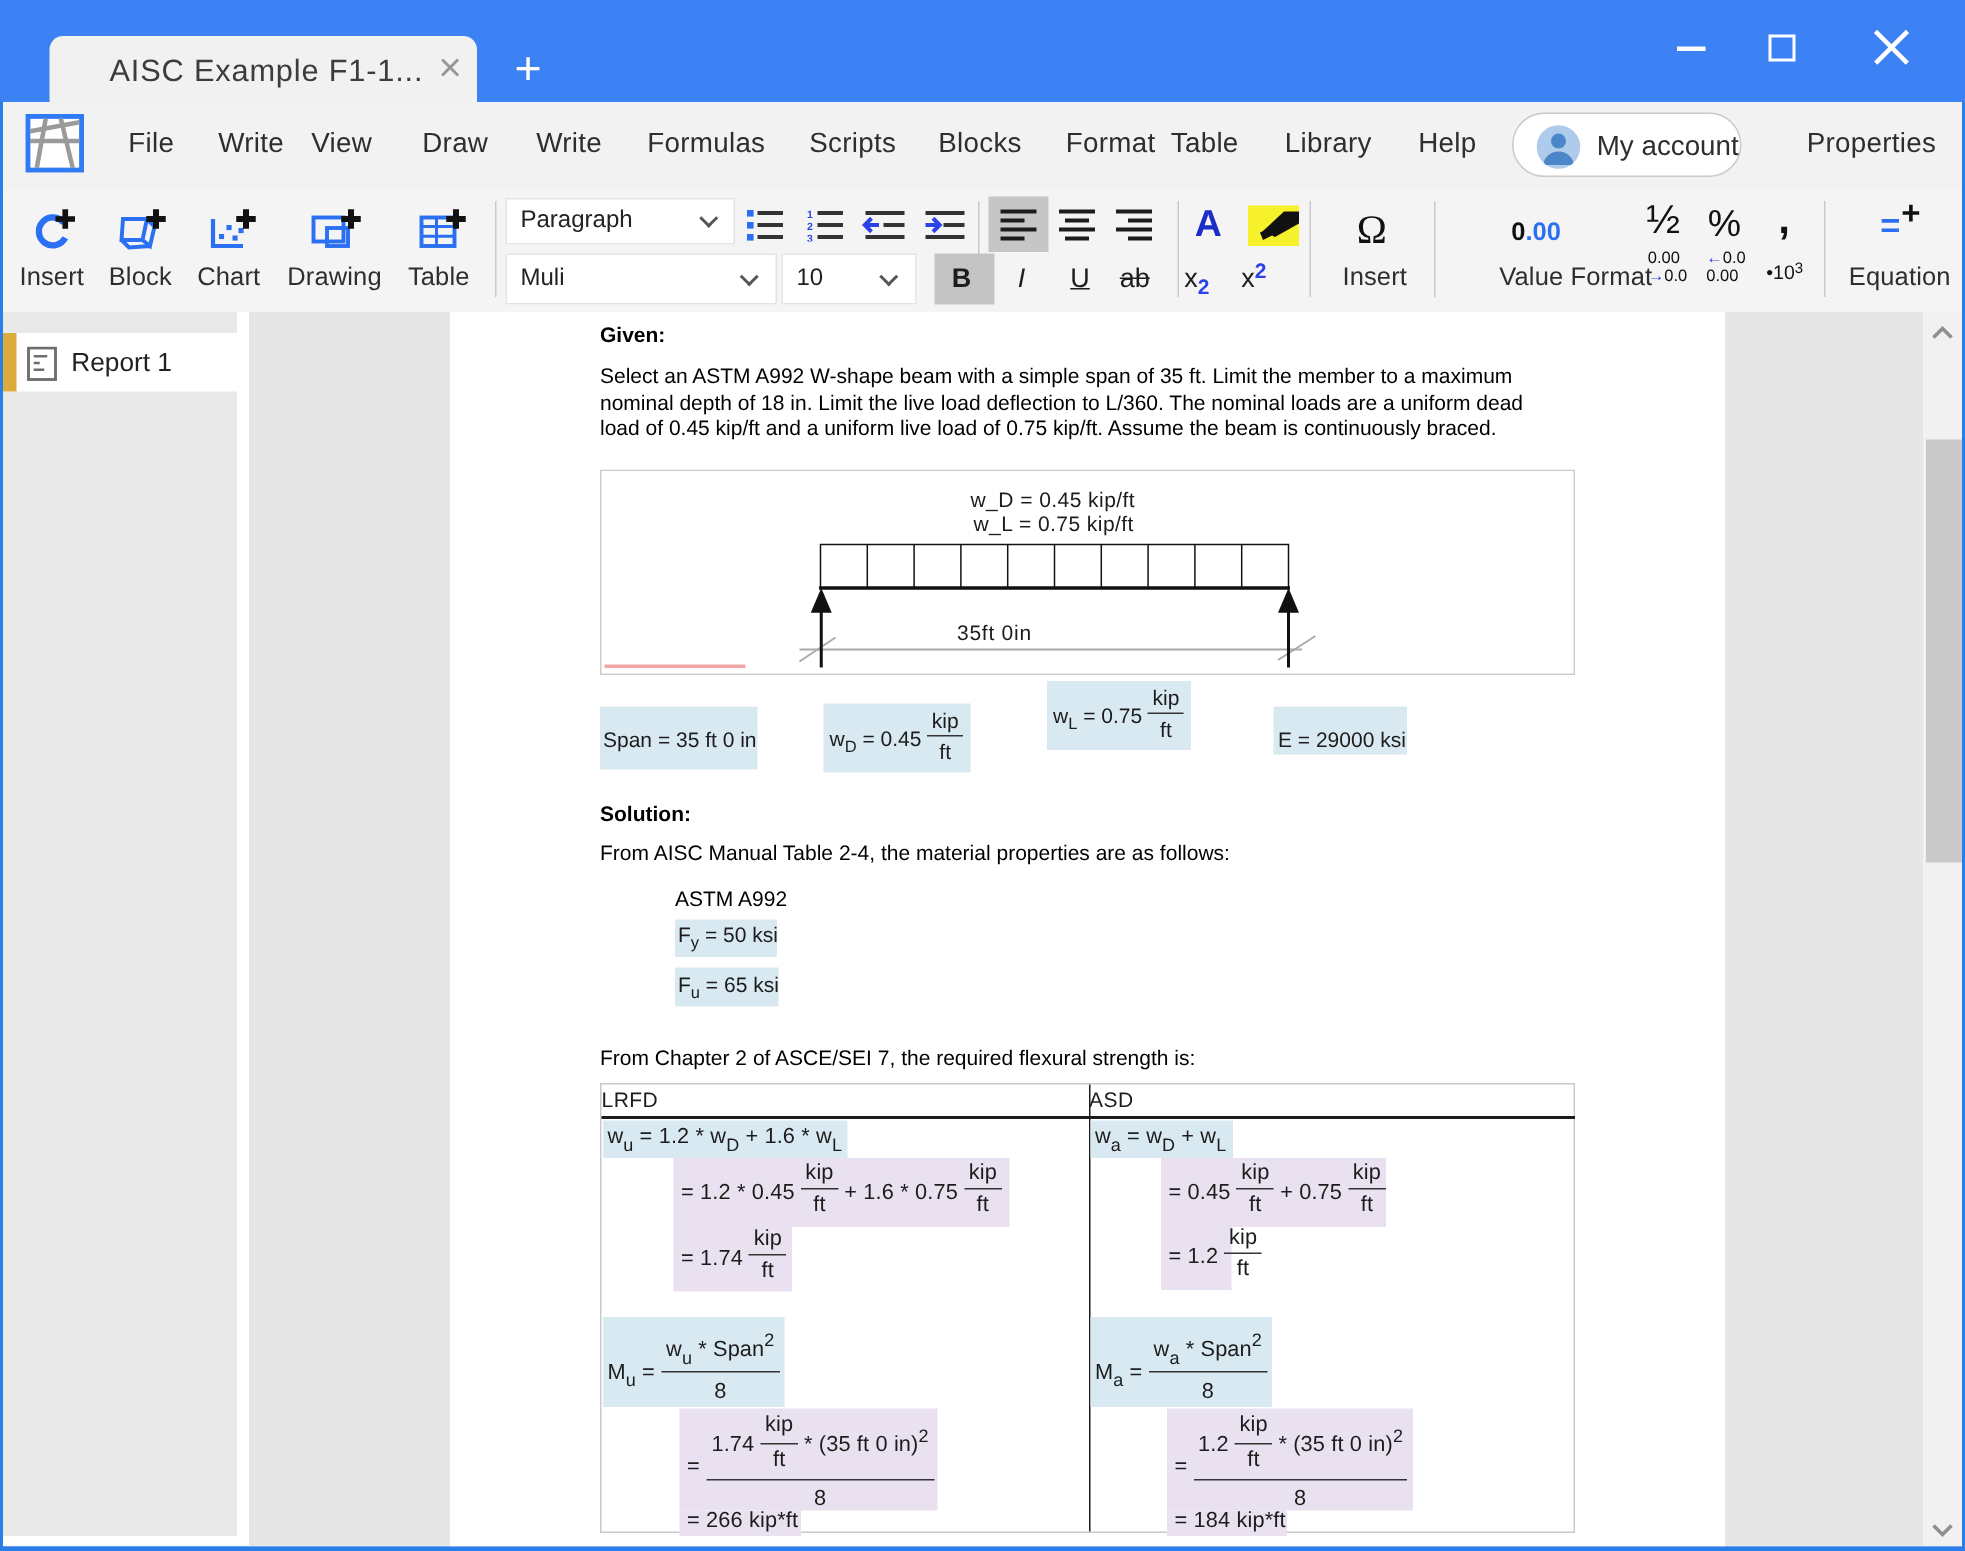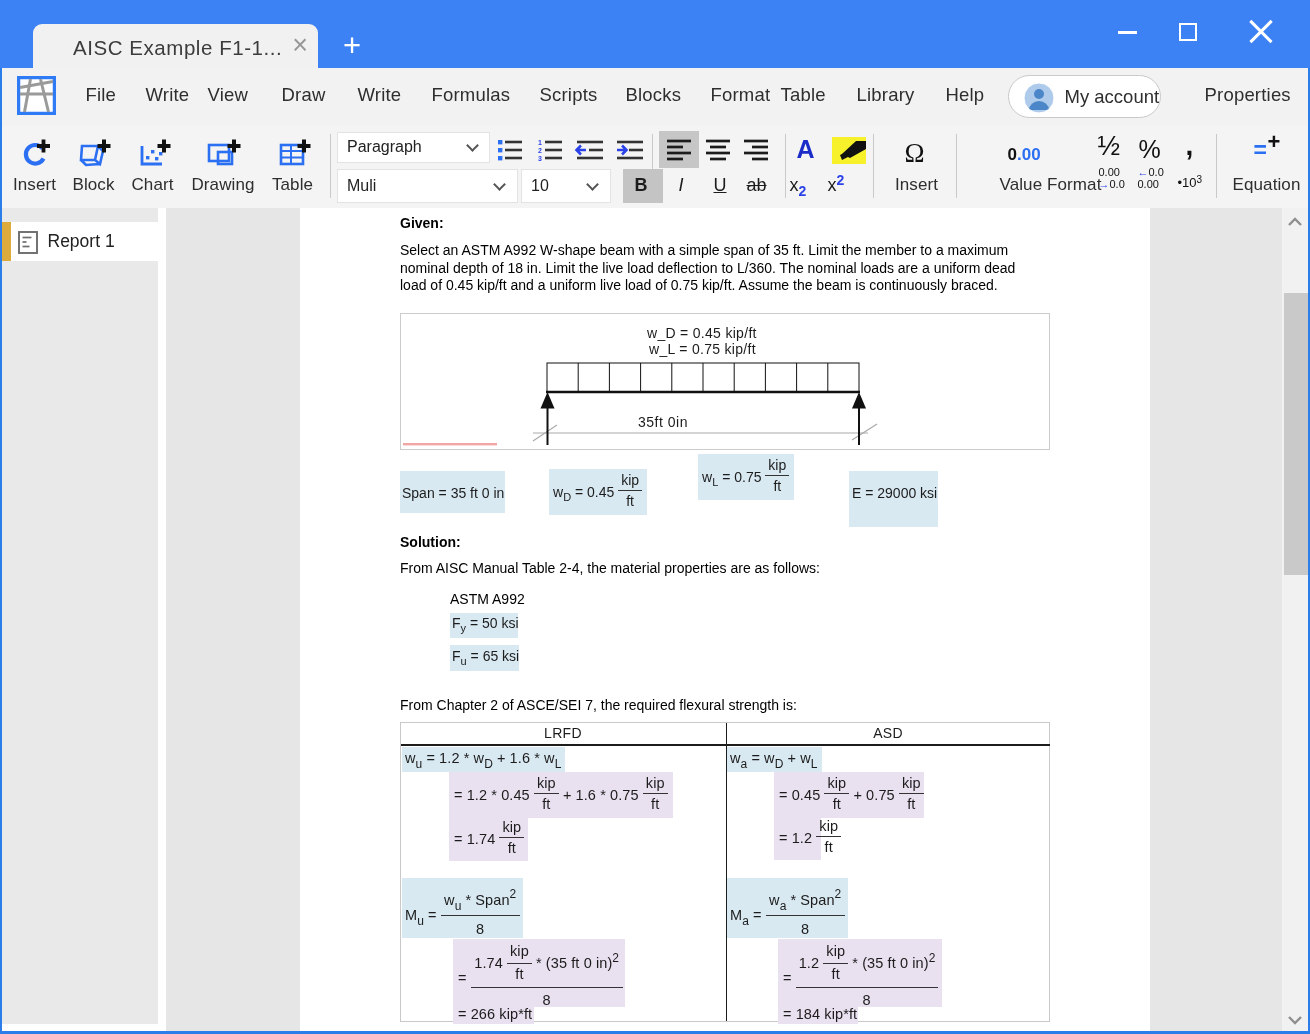--- a/index.html
+++ b/index.html
@@ -332,31 +332,31 @@
       <line x1="459" y1="88" x2="459" y2="132"></line>
     </g>
     <path d="M147.5 79 L140.5 95.5 L154.5 95.5 Z" fill="#111"></path>
     <path d="M459 79 L452 95.5 L466 95.5 Z" fill="#111"></path>
     <rect x="3" y="130" width="94" height="2.4" fill="#f2a5a5"></rect>
   </svg>
 
   <div class="mr hlb" style="left:400px;top:471px;width:105px;height:42px;line-height:45px;padding-left:2px">Span = 35 ft 0 in</div>
   <div class="mr hlb" style="left:549px;top:469px;width:98px;height:46px;line-height:46px;padding-left:4px">w<sub>D</sub> = 0.45 <span class="frac"><span class="n">kip</span><span class="d">ft</span></span></div>
   <div class="mr hlb" style="left:698px;top:454px;width:96px;height:46px;line-height:46px;padding-left:4px">w<sub>L</sub> = 0.75 <span class="frac"><span class="n">kip</span><span class="d">ft</span></span></div>
-  <div class="mr hlb" style="left:849px;top:471px;width:89px;height:56px;line-height:45px;padding-left:3px">E = 29000 ksi</div>
+  <div class="mr hlb" style="left:849px;top:471px;width:89px;height:32px;line-height:45px;padding-left:3px">E = 29000 ksi</div>
   <span class="doct bold" style="left:400px;top:534px">Solution:</span>
   <span class="doct" style="left:400px;top:560px">From AISC Manual Table 2-4, the material properties are as follows:</span>
   <span class="doct" style="left:450px;top:591px">ASTM A992</span>
   <div class="mr hlb" style="left:450px;top:613px;width:68px;height:25px;line-height:21px;padding-left:2px">F<sub>y</sub> = 50 ksi</div>
   <div class="mr hlb" style="left:450px;top:645px;width:69px;height:26px;line-height:22px;padding-left:2px">F<sub>u</sub> = 65 ksi</div>
   <span class="doct" style="left:400px;top:697px">From Chapter 2 of ASCE/SEI 7, the required flexural strength is:</span>
 
   <div class="abs tbl" style="left:400px;top:722px;width:650px;height:300px;border:1px solid #c9c9c9;background:#fff">
-    <div class="abs" style="left:0;top:0;width:324px;height:19px;text-align:center;font-size:14px;color:#1c1c1c;padding-top:2px;letter-spacing:0.3px">LRFD</div>
-    <div class="abs" style="left:325px;top:0;width:324px;height:19px;text-align:center;font-size:14px;color:#1c1c1c;padding-top:2px;letter-spacing:0.3px">ASD</div>
+    <div class="abs" style="left:0;top:0;width:324px;height:19px;font-size:14px;color:#1c1c1c;padding-top:2px;letter-spacing:0.3px">LRFD</div>
+    <div class="abs" style="left:325px;top:0;width:324px;height:19px;font-size:14px;color:#1c1c1c;padding-top:2px;letter-spacing:0.3px">ASD</div>
     <div class="abs" style="left:0;top:21px;width:649px;height:1.6px;background:#1c1c1c"></div>
     <div class="abs" style="left:324.5px;top:0;width:1.2px;height:298px;background:#1c1c1c"></div>
 
     <div class="mr hlb" style="left:1px;top:24px;width:163px;height:25px;line-height:22px;padding-left:3px">w<sub>u</sub> = 1.2 * w<sub>D</sub> + 1.6 * w<sub>L</sub></div>
     <div class="mr hlp" style="left:48px;top:49px;width:224px;height:46px;line-height:46px;padding-left:5px">= 1.2 * 0.45 <span class="frac"><span class="n">kip</span><span class="d">ft</span></span> + 1.6 * 0.75 <span class="frac"><span class="n">kip</span><span class="d">ft</span></span></div>
     <div class="mr hlp" style="left:48px;top:95px;width:79px;height:43px;line-height:43px;padding-left:5px">= 1.74 <span class="frac"><span class="n">kip</span><span class="d">ft</span></span></div>
     <div class="mr hlb" style="left:1px;top:155px;width:121px;height:60px;line-height:74px;padding-left:3px">M<sub>u</sub> = <span class="frac mfrac" style="width:79px"><span class="n">w<sub>u</sub> * Span<sup>2</sup></span><span class="d">8</span></span></div>
     <div class="mr hlp" style="left:52px;top:216px;width:172px;height:68px;line-height:78px;padding-left:5px">= <span class="frac bigfrac" style="width:152px"><span class="n">1.74 <span class="frac"><span class="n">kip</span><span class="d">ft</span></span> * (35 ft 0 in)<sup>2</sup></span><span class="d">8</span></span></div>
     <div class="mr hlp" style="left:52px;top:284px;width:81px;height:17px;line-height:14px;padding-left:5px">= 266 kip*ft</div>
 

